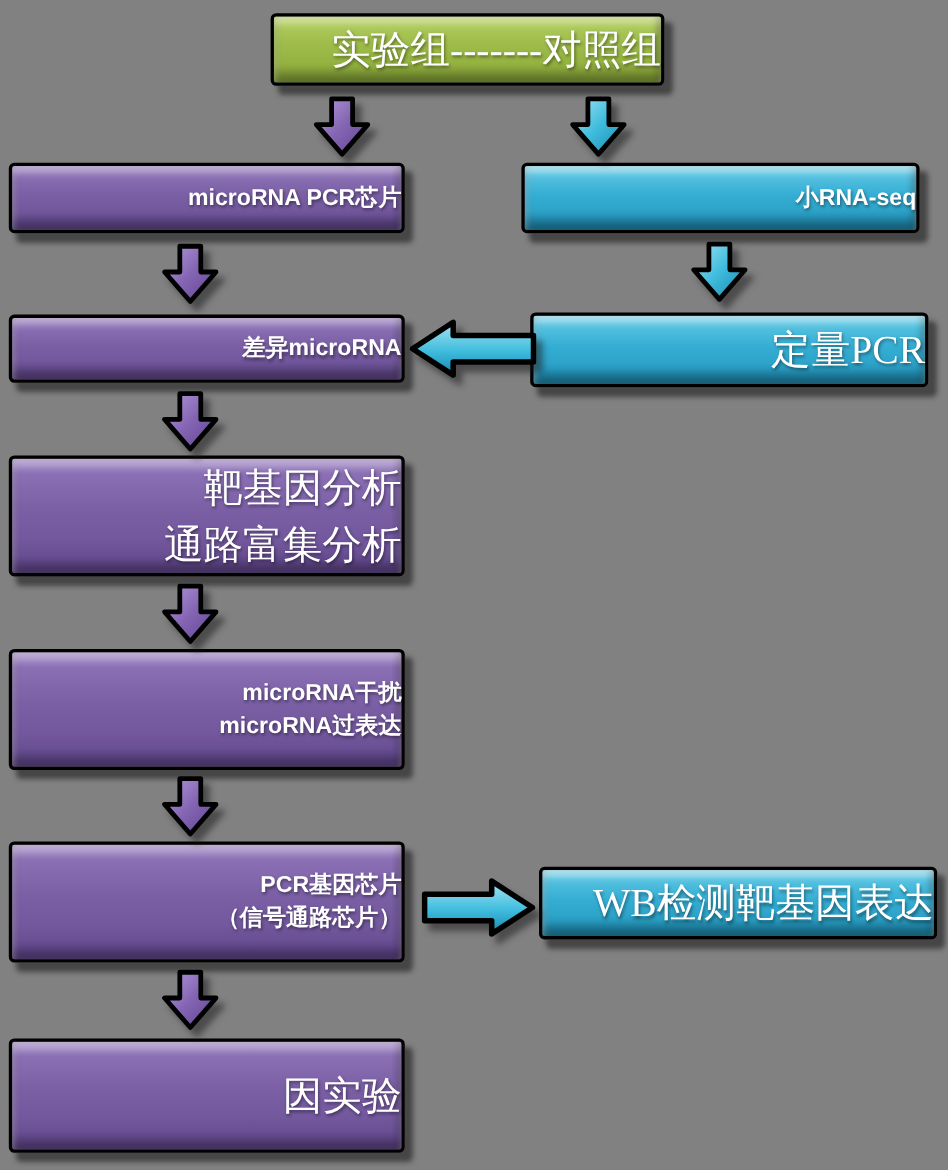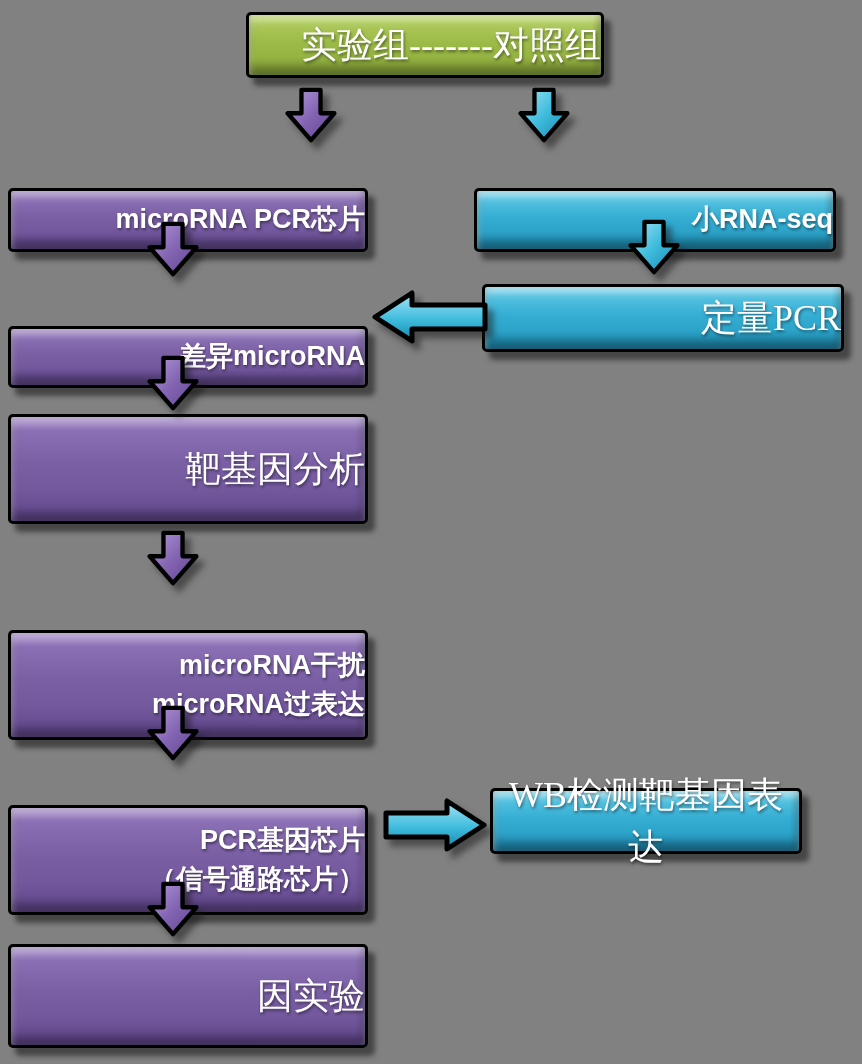--- a/index.html
+++ b/index.html
@@ -32,21 +32,21 @@
   .green{
     background:linear-gradient(180deg,#c6dc7a 0%,#adc95a 14%,#9dbb48 45%,#95b341 70%,#87a438 100%);
   }
   .purple{
     background:linear-gradient(180deg,#a78fc9 0%,#8a6fb4 14%,#7a5fa5 45%,#73589e 70%,#5f4589 100%);
   }
   .cyan{
     background:linear-gradient(180deg,#93def1 0%,#55c2e0 14%,#35aed4 45%,#2da3c9 70%,#1c88ad 100%);
   }
   .serif{font-family:"Liberation Serif", serif;font-size:36px;font-weight:400;}
-  .sans{font-family:"Liberation Sans", sans-serif;font-size:27px;font-weight:700;margin-top:40px;}
+  .sans{font-family:"Liberation Sans", sans-serif;font-size:21px;font-weight:700;}
   .line{display:block;line-height:1.45;}
   .arrow{position:absolute;filter:drop-shadow(6px 7px 3px rgba(22,22,22,0.5));}
   .arrow svg{display:block;width:100%;height:100%;}
 </style>
 </head>
 <body>
 
 <div class="node green serif" style="left:246px;top:12px;width:358px;height:66px;">
   <span class="line">实验组-------对照组</span>
 </div>
@@ -62,33 +62,34 @@
 <div class="node purple sans" style="left:8px;top:286px;width:360px;height:62px;">
   <span class="line">差异microRNA</span>
 </div>
 
 <div class="node cyan serif" style="left:482px;top:284px;width:362px;height:68px;">
   <span class="line">定量PCR</span>
 </div>
 
 <div class="node purple serif" style="left:8px;top:414px;width:360px;height:110px;">
   <span class="line">靶基因分析</span>
+  <span class="line">通路富集分析</span>
 </div>
 
 <div class="node purple sans" style="left:8px;top:590px;width:360px;height:110px;">
   <span class="line">microRNA干扰</span>
   <span class="line">microRNA过表达</span>
 </div>
 
 <div class="node purple sans" style="left:8px;top:765px;width:360px;height:110px;padding-left:24px;">
   <span class="line">PCR基因芯片</span>
   <span class="line">（信号通路芯片）</span>
 </div>
 
-<div class="node cyan serif" style="left:490px;top:788px;width:312px;height:66px;">
+<div class="node cyan serif" style="left:490px;top:788px;width:362px;height:66px;">
   <span class="line">WB检测靶基因表达</span>
 </div>
 
 <div class="node purple serif" style="left:8px;top:944px;width:360px;height:104px;">
   <span class="line">因实验</span>
 </div>
 
 <div class="arrow" style="left:285px;top:84px;width:52px;height:62px;">
   <svg viewBox="0 0 60 64" xmlns="http://www.w3.org/2000/svg">
     <defs>

